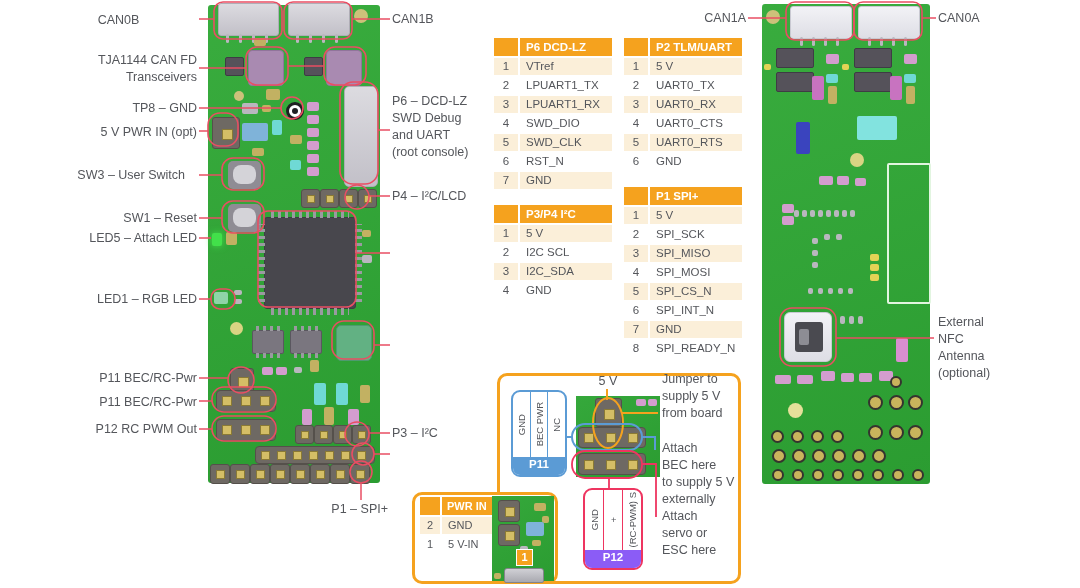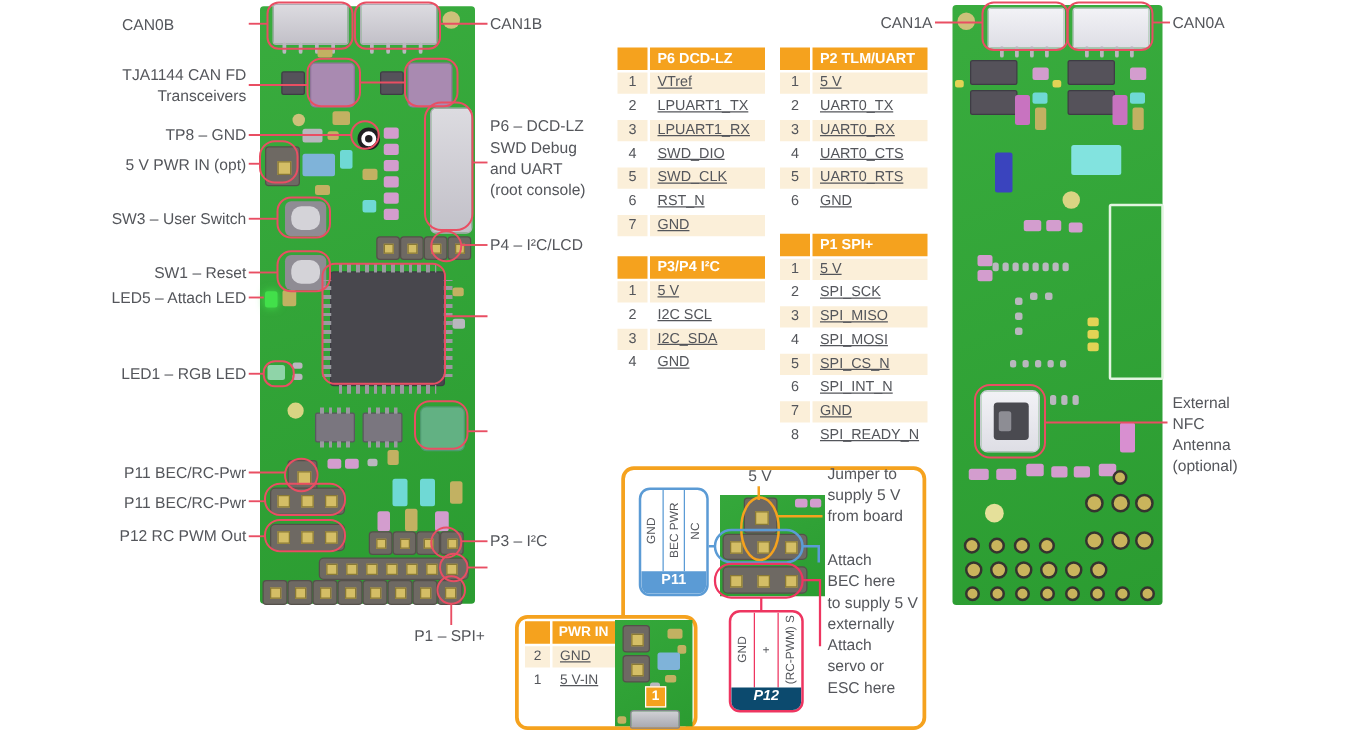--- a/index.html
+++ b/index.html
@@ -29,38 +29,38 @@
   
   .callout{position:absolute;font-size:12.5px;line-height:17px;white-space:pre-line;color:#54565B;}
   .ra{text-align:right;}
   
   .pintable{position:absolute;width:118px;font-size:11.5px;}
   .pt-head{display:flex;gap:2px;height:18px;margin-bottom:2px;}
   .pt-head .n{width:24px;background:#F5A21E;}
   .pt-head .t{flex:1;background:#F5A21E;color:#fff;font-weight:bold;padding:3px 0 0 6px;}
   .pt-row{display:flex;gap:2px;height:17px;margin-bottom:2px;}
   .pt-row .n{width:24px;text-align:center;padding-top:2px;}
-  .pt-row .l{flex:1;padding:2px 0 0 6px;text-decoration:underline;}
+  .pt-row .l{flex:1;padding:2px 0 0 6px;}
   .pt-row.odd .n,.pt-row.odd .l{background:#FBEFD9;}
   .pt-row.even .n,.pt-row.even .l{background:#fff;}
   
   .obox{position:absolute;border:3px solid #F5A21E;border-radius:10px;box-sizing:border-box;}
   
   .rottable{position:absolute;background:#fff;border-radius:9px;display:flex;flex-direction:column;overflow:hidden;box-sizing:border-box;}
   .rottable.blue{border:2px solid #5B9BD5;}
   .rottable.red{border:2px solid #EE3560;}
   .rt-cols{flex:1;display:flex;}
   .rt-col{flex:1;display:flex;align-items:center;justify-content:center;}
   .rottable.blue .rt-col{border-right:1.5px solid #5B9BD5;}
   .rottable.red .rt-col{border-right:1.5px solid #EE3560;}
   .rt-col:last-child{border-right:none !important;}
   .rt-col span{writing-mode:vertical-rl;transform:rotate(180deg);font-size:9.5px;color:#54565B;white-space:nowrap;}
   .rt-foot{height:17px;color:#fff;font-weight:bold;font-size:11.5px;text-align:center;padding-top:1px;}
   .rottable.blue .rt-foot{background:#5B9BD5;}
-  .rottable.red .rt-foot{background:#0c4a6e;font-style:italic;}
+  .rottable.red .rt-foot{background:#8b5cf6;}
   .snippet{position:absolute;background:linear-gradient(150deg,#35A83B,#2B9C31);}
   .badge1{position:absolute;background:#F5A21E;color:#fff;font-weight:bold;font-size:11px;
           text-align:center;line-height:15px;border:1.5px solid #FFF;box-sizing:border-box;}
   .usb{position:absolute;background:linear-gradient(#D0D0D5,#A9A9B0);border:1px solid #84848B;border-radius:3px 3px 2px 2px;}
   .leads-h{position:absolute;height:7px;background:repeating-linear-gradient(90deg,#9A9AA0 0 3px,transparent 3px 7px);}
   .leads-v{position:absolute;width:7px;background:repeating-linear-gradient(0deg,#9A9AA0 0 3px,transparent 3px 7px);}
   svg.overlay{position:absolute;left:0;top:0;pointer-events:none;z-index:50;}
   .tp{position:absolute;background:#fff;border:3px solid #1F1F22;border-radius:50%;}
   .tp::after{content:"";position:absolute;left:3px;top:3px;width:6px;height:6px;background:#1F1F22;border-radius:50%;}
   .white-outline{position:absolute;border:2px solid #E2F5E0;background:transparent;border-radius:2px;}
@@ -544,21 +544,21 @@
     <div class="badge1" style="left:24px;top:53px;width:17px;height:17px;">1</div>
     <div class="usb" style="left:12px;top:72px;width:38px;height:13px;"></div>
     <div class="comp pad-khaki" style="left:2px;top:77px;width:7px;height:6px;"></div>
   </div>
 
   <div class="callout ra" style="left:40px;top:12px;width:157px;text-align:center;">CAN0B</div>
   <div class="callout ra" style="left:40px;top:52px;width:157px;">TJA1144 CAN FD
 Transceivers</div>
   <div class="callout ra" style="left:40px;top:100px;width:157px;">TP8 – GND</div>
   <div class="callout ra" style="left:40px;top:124px;width:157px;">5 V PWR IN (opt)</div>
-  <div class="callout ra" style="left:40px;top:167px;width:157px;text-align:right;">SW3 – User Switch</div>
+  <div class="callout ra" style="left:28px;top:167px;width:157px;text-align:right;">SW3 – User Switch</div>
   <div class="callout ra" style="left:40px;top:210px;width:157px;">SW1 – Reset</div>
   <div class="callout ra" style="left:40px;top:230px;width:157px;">LED5 – Attach LED</div>
   <div class="callout ra" style="left:40px;top:291px;width:157px;">LED1 – RGB LED</div>
   <div class="callout ra" style="left:40px;top:370px;width:157px;">P11 BEC/RC-Pwr</div>
   <div class="callout ra" style="left:40px;top:394px;width:157px;">P11 BEC/RC-Pwr</div>
   <div class="callout ra" style="left:40px;top:421px;width:157px;">P12 RC PWM Out</div>
   <div class="callout ra" style="left:310px;top:501px;width:78px;">P1 – SPI+</div>
 
   <div class="callout" style="left:392px;top:11px;width:100px;">CAN1B</div>
   <div class="callout" style="left:392px;top:93px;width:100px;">P6 – DCD-LZ

